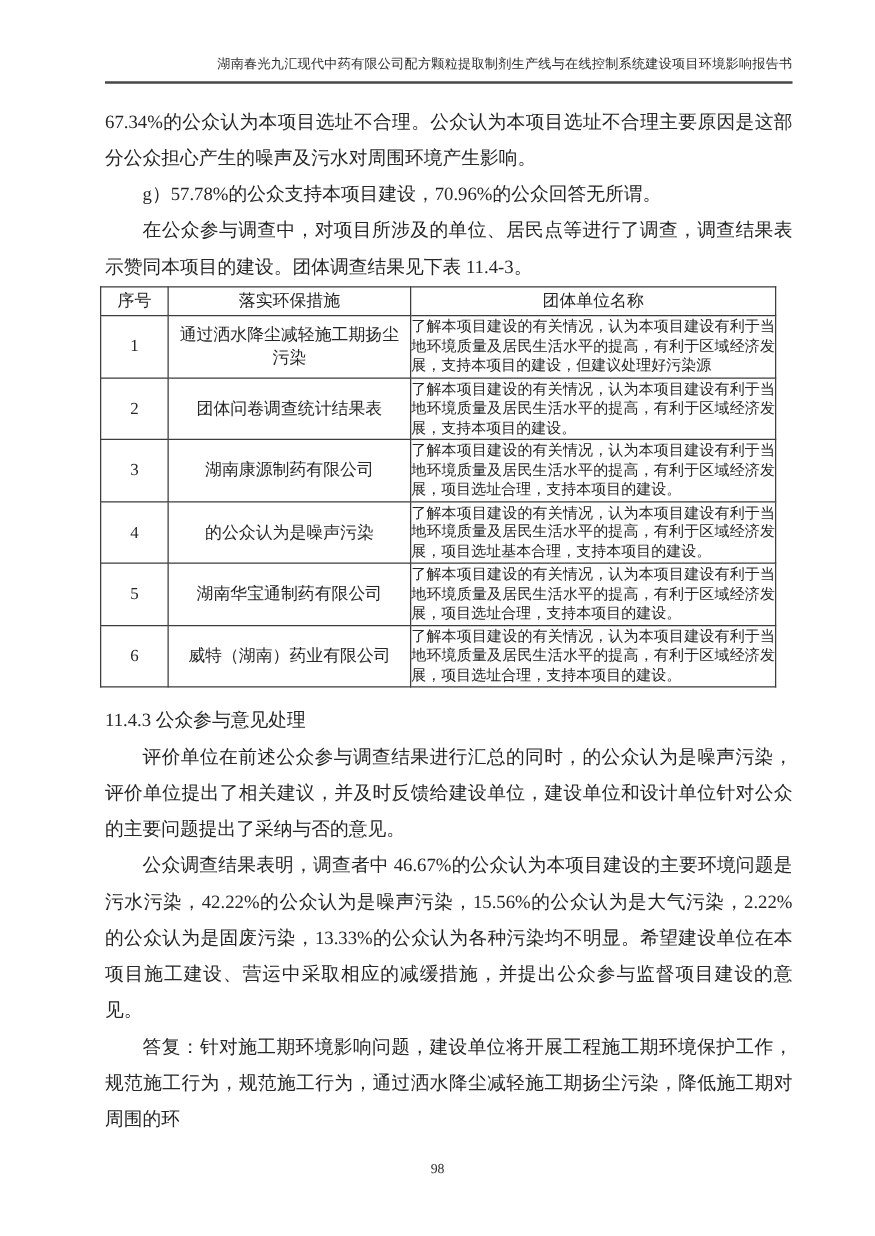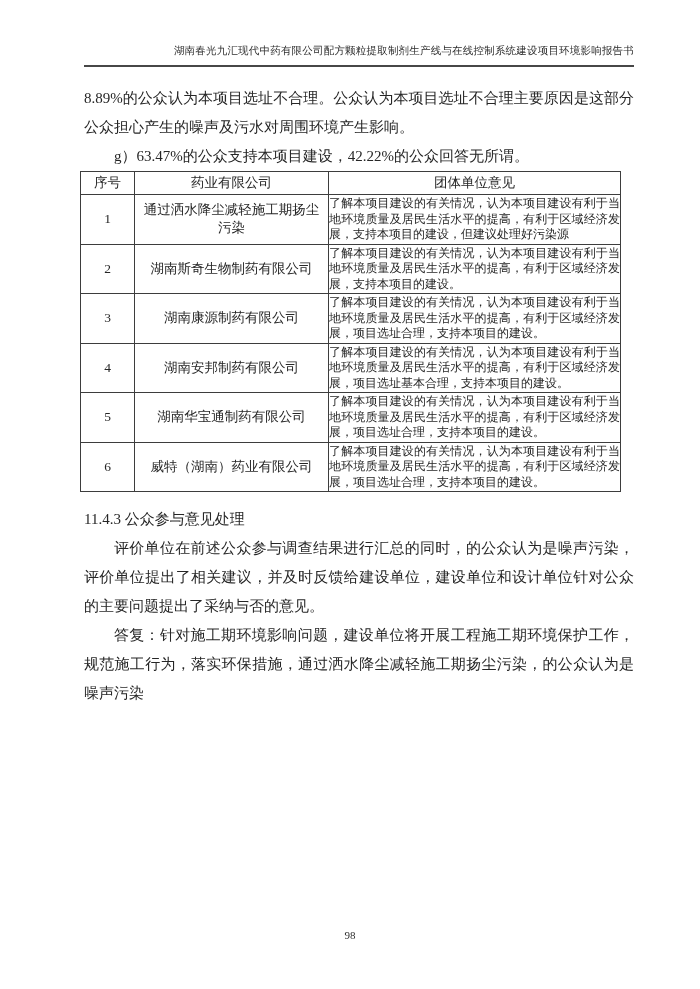--- a/index.html
+++ b/index.html
@@ -94,72 +94,74 @@
 <body>
 
 <div class="page">
 
   <div class="doc-header">
     <span>湖南春光九汇现代中药有限公司配方颗粒提取制剂生产线与在线控制系统建设项目环境影响报告书</span>
   </div>
 
   <div class="content">
 
-    <p>8.89%的公众认为本项目选址不合理。公众认为本项目选址不合理主要原因是这部分公众担心产生的噪声及污水对周围环境产生影响。</p>
-    <p class="indent">g）63.47%的公众支持本项目建设，42.22%的公众回答无所谓。</p>
+    <p>67.34%的公众认为本项目选址不合理。公众认为本项目选址不合理主要原因是这部分公众担心产生的噪声及污水对周围环境产生影响。</p>
+    <p class="indent">g）57.78%的公众支持本项目建设，70.96%的公众回答无所谓。</p>
+    <p class="indent">在公众参与调查中，对项目所涉及的单位、居民点等进行了调查，调查结果表示赞同本项目的建设。团体调查结果见下表 11.4-3。</p>
 
 
     <table class="survey">
       <colgroup>
           <col class="c-no">
           <col class="c-name">
           <col class="c-op">
         </colgroup>
       <thead>
         <tr>
           <th>序号</th>
-          <th>药业有限公司</th>
-          <th>团体单位意见</th>
+          <th>落实环保措施</th>
+          <th>团体单位名称</th>
         </tr>
       </thead>
       <tbody>
         <tr>
           <td class="cell-no">1</td>
           <td class="cell-name">通过洒水降尘减轻施工期扬尘污染</td>
           <td class="cell-opinion">了解本项目建设的有关情况，认为本项目建设有利于当地环境质量及居民生活水平的提高，有利于区域经济发展，支持本项目的建设，但建议处理好污染源</td>
         </tr>
         <tr>
           <td class="cell-no">2</td>
-          <td class="cell-name">湖南斯奇生物制药有限公司</td>
+          <td class="cell-name">团体问卷调查统计结果表</td>
           <td class="cell-opinion">了解本项目建设的有关情况，认为本项目建设有利于当地环境质量及居民生活水平的提高，有利于区域经济发展，支持本项目的建设。</td>
         </tr>
         <tr>
           <td class="cell-no">3</td>
           <td class="cell-name">湖南康源制药有限公司</td>
           <td class="cell-opinion">了解本项目建设的有关情况，认为本项目建设有利于当地环境质量及居民生活水平的提高，有利于区域经济发展，项目选址合理，支持本项目的建设。</td>
         </tr>
         <tr>
           <td class="cell-no">4</td>
-          <td class="cell-name">湖南安邦制药有限公司</td>
+          <td class="cell-name">的公众认为是噪声污染</td>
           <td class="cell-opinion">了解本项目建设的有关情况，认为本项目建设有利于当地环境质量及居民生活水平的提高，有利于区域经济发展，项目选址基本合理，支持本项目的建设。</td>
         </tr>
         <tr>
           <td class="cell-no">5</td>
           <td class="cell-name">湖南华宝通制药有限公司</td>
           <td class="cell-opinion">了解本项目建设的有关情况，认为本项目建设有利于当地环境质量及居民生活水平的提高，有利于区域经济发展，项目选址合理，支持本项目的建设。</td>
         </tr>
         <tr>
           <td class="cell-no">6</td>
           <td class="cell-name">威特（湖南）药业有限公司</td>
           <td class="cell-opinion">了解本项目建设的有关情况，认为本项目建设有利于当地环境质量及居民生活水平的提高，有利于区域经济发展，项目选址合理，支持本项目的建设。</td>
         </tr>
       </tbody>
     </table>
 
     <h3 class="after-table">11.4.3 公众参与意见处理</h3>
     <p class="indent">评价单位在前述公众参与调查结果进行汇总的同时，的公众认为是噪声污染，评价单位提出了相关建议，并及时反馈给建设单位，建设单位和设计单位针对公众的主要问题提出了采纳与否的意见。</p>
-    <p class="indent">答复：针对施工期环境影响问题，建设单位将开展工程施工期环境保护工作，规范施工行为，落实环保措施，通过洒水降尘减轻施工期扬尘污染，的公众认为是噪声污染</p>
+    <p class="indent">公众调查结果表明，调查者中 46.67%的公众认为本项目建设的主要环境问题是污水污染，42.22%的公众认为是噪声污染，15.56%的公众认为是大气污染，2.22%的公众认为是固废污染，13.33%的公众认为各种污染均不明显。希望建设单位在本项目施工建设、营运中采取相应的减缓措施，并提出公众参与监督项目建设的意见。</p>
+    <p class="indent">答复：针对施工期环境影响问题，建设单位将开展工程施工期环境保护工作，规范施工行为，规范施工行为，通过洒水降尘减轻施工期扬尘污染，降低施工期对周围的环</p>
 
   </div>
 
   <div class="page-number">98</div>
 
 </div>
 
 </body></html>

